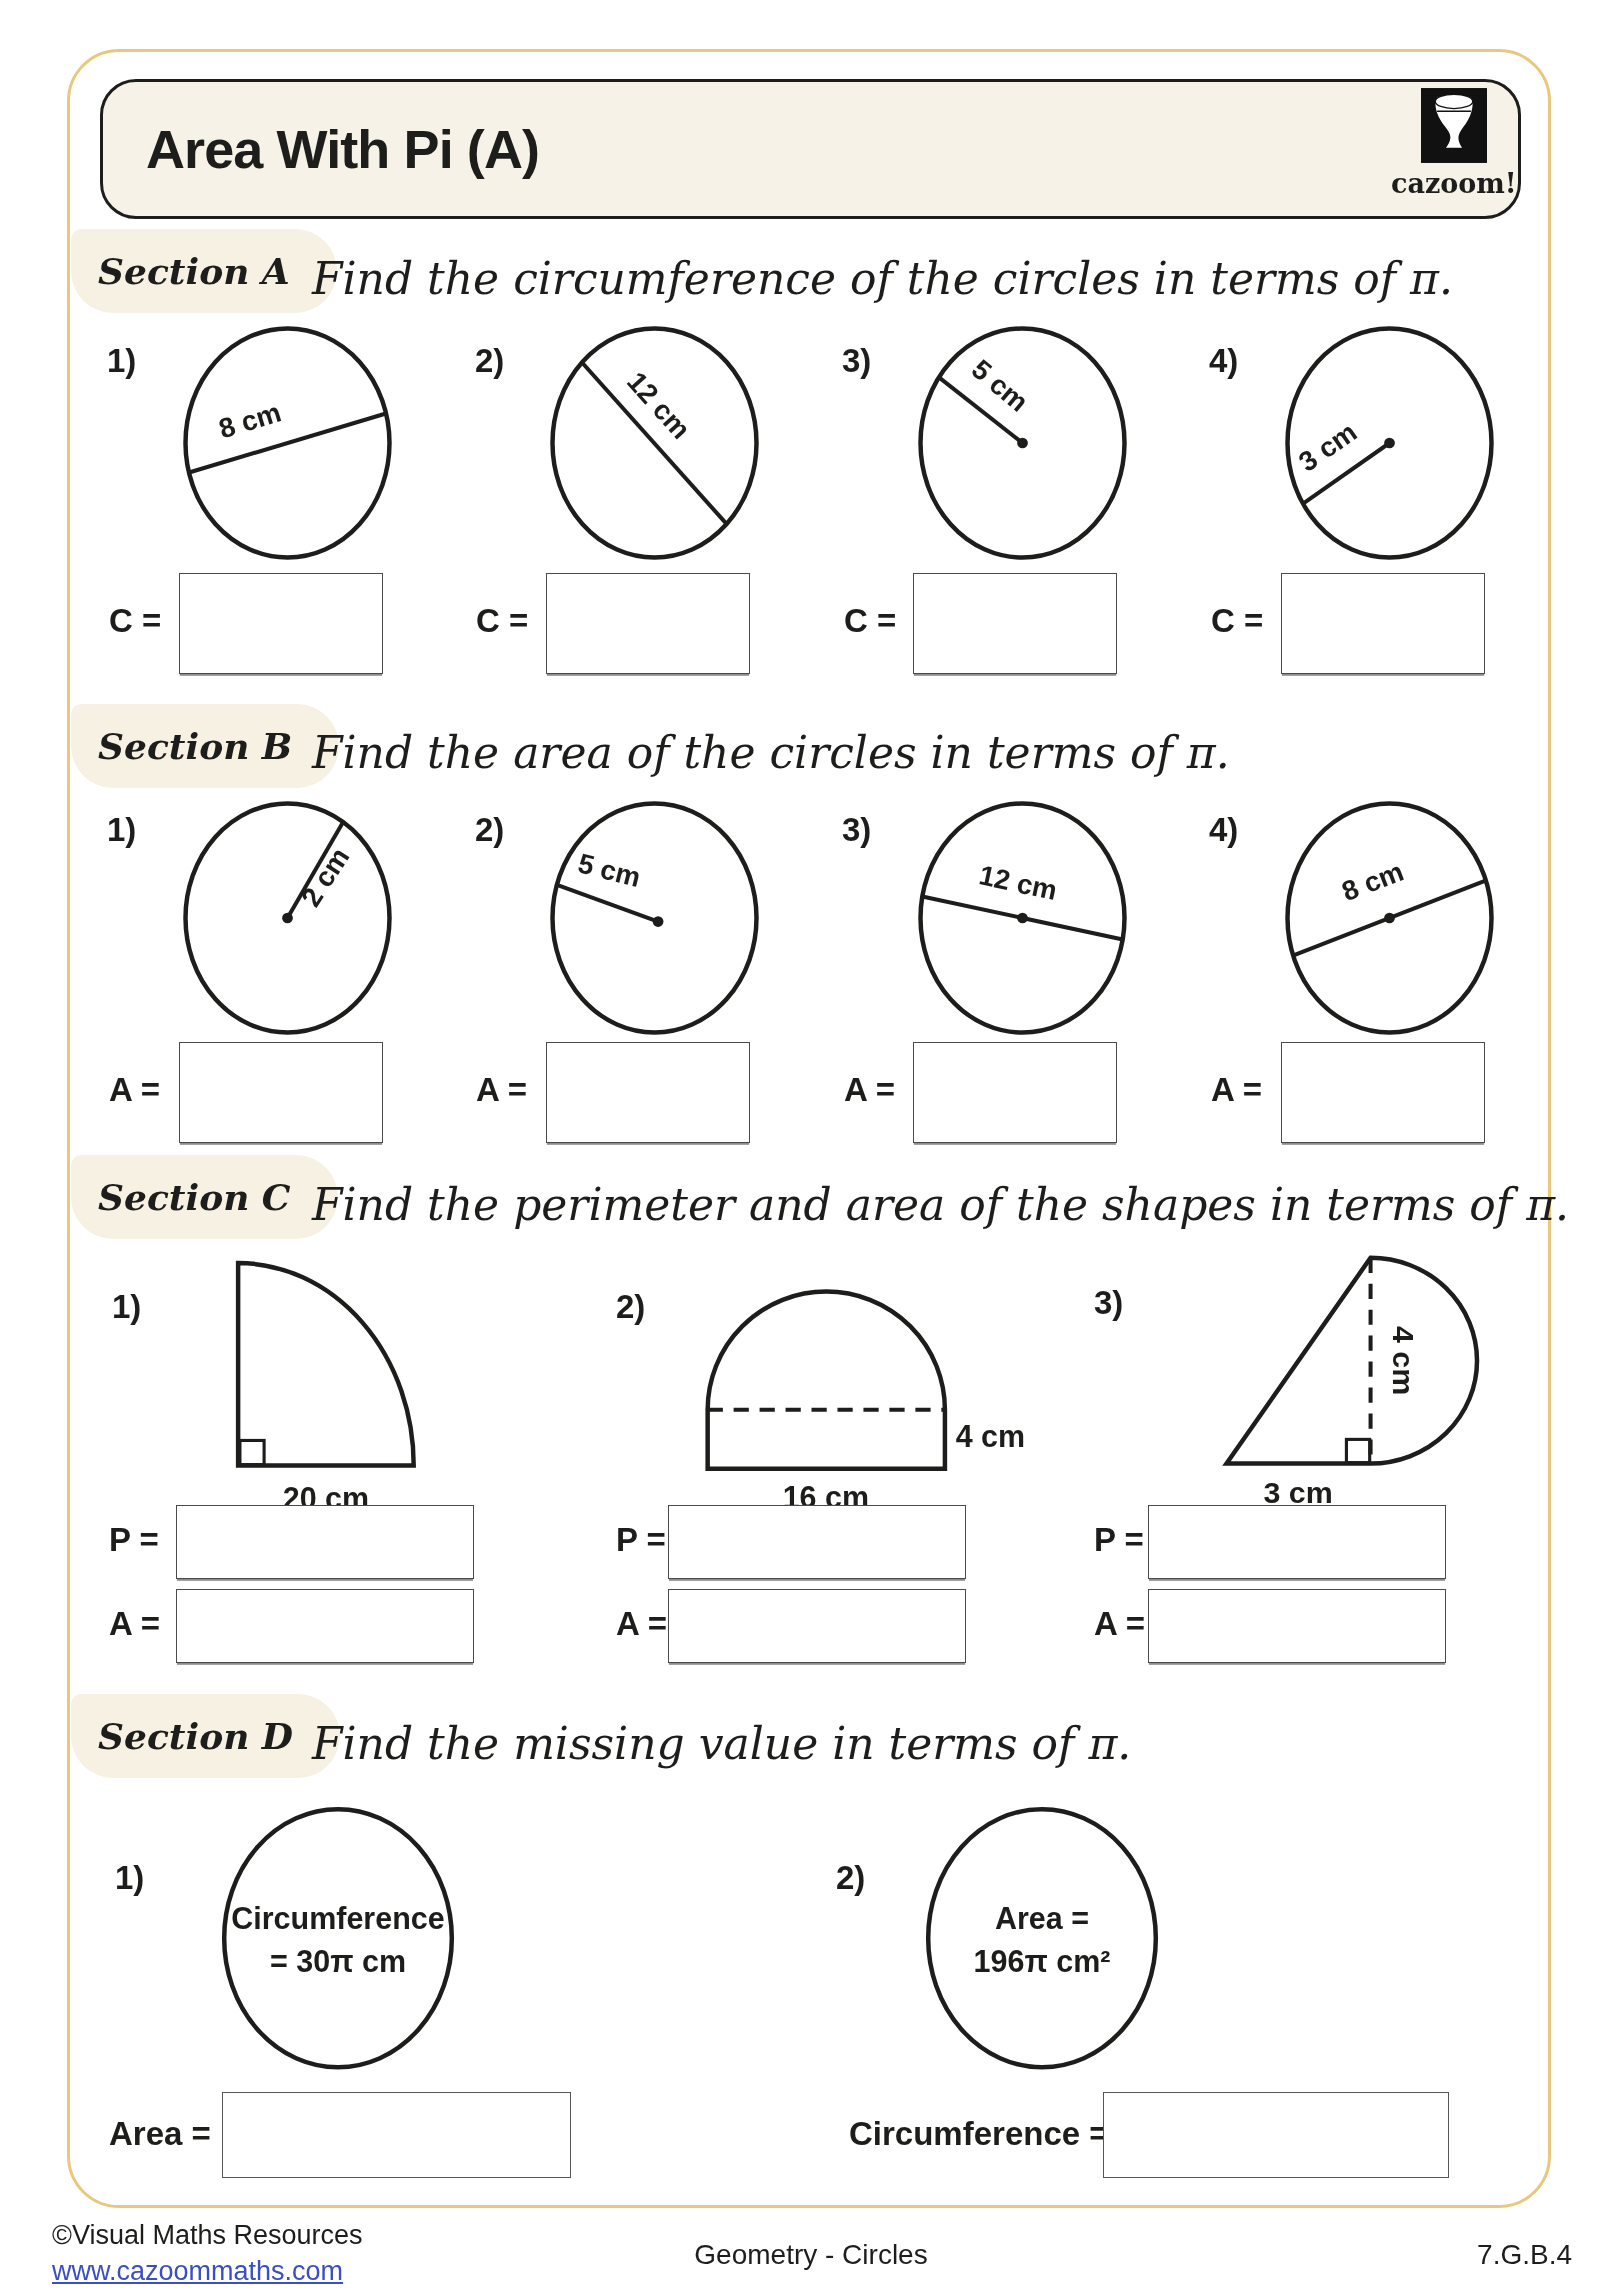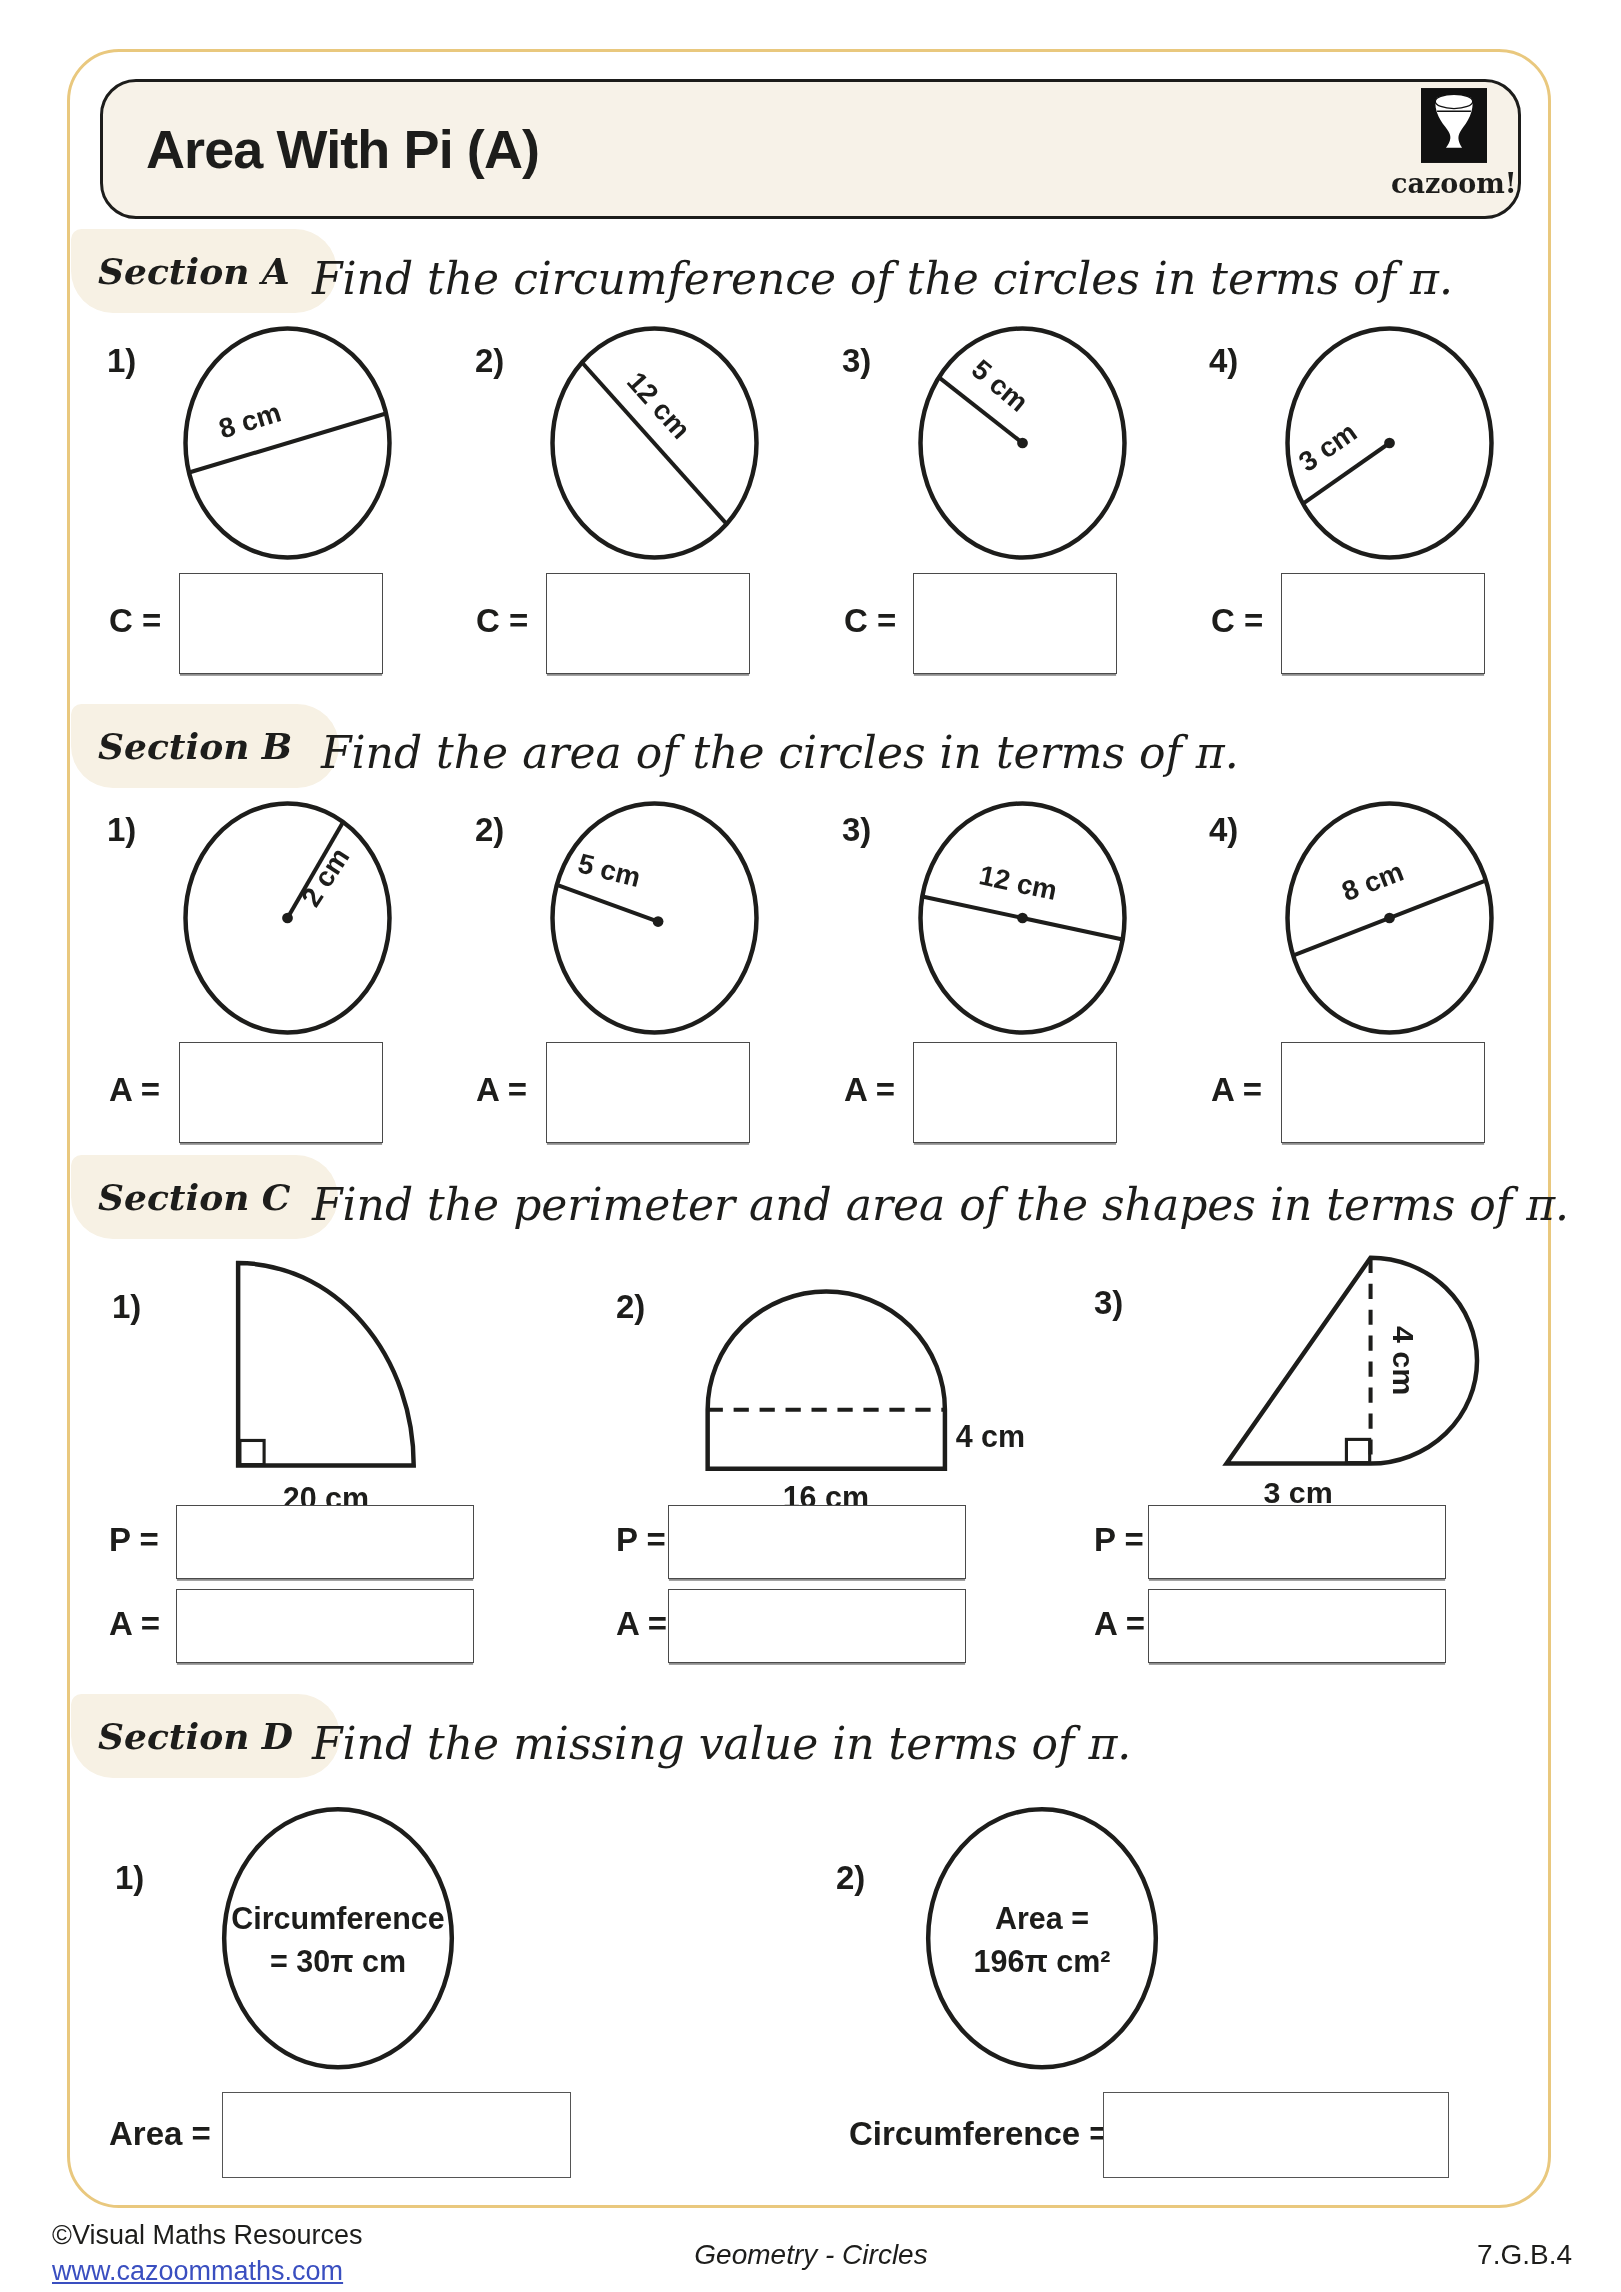--- a/index.html
+++ b/index.html
@@ -41,21 +41,21 @@
             fill:#1d1d1b; text-anchor:middle; }
 
   .alabel { position:absolute; font-weight:bold; font-size:33px; white-space:nowrap; }
   .abox { position:absolute; background:#ffffff; border:1.8px solid #4a4a4a;
           box-shadow:0 2.7px 0 -0.9px #8d8d8d; }
   .abox-d { position:absolute; background:#ffffff; border:1.8px solid #555555; }
 
   .footer-left { position:absolute; left:52px; top:2217px; font-size:27px; line-height:36px; }
   .footer-link { color:#3A4FC0; text-decoration:underline; cursor:pointer; }
   .footer-center { position:absolute; left:0; top:2239px; width:1622px; text-align:center;
-                   font-size:28px;font-style:italic; }
+                   font-size:28px; }
   .footer-right { position:absolute; right:50px; top:2239px; font-size:28px; }
 </style>
 </head>
 <body>
 
 <div class="page">
 
   <div class="outer-border"></div>
 
   <div class="header-box">
@@ -112,21 +112,21 @@
   <div class="alabel" style="left:476px; top:602px;">C =</div>
   <div class="abox" style="left:546px; top:573px; width:202px; height:99px;"></div>
   <div class="alabel" style="left:844px; top:602px;">C =</div>
   <div class="abox" style="left:913px; top:573px; width:202px; height:99px;"></div>
   <div class="alabel" style="left:1211px; top:602px;">C =</div>
   <div class="abox" style="left:1281px; top:573px; width:202px; height:99px;"></div>
 
   <div class="section-pill" style="top:704px;">
     <span>Section B</span>
   </div>
-  <div class="instruction" style="top:727px;margin-left:9px;">Find the area of the circles in terms of π.</div>
+  <div class="instruction" style="top:727px;">Find the area of the circles in terms of π.</div>
 
   <div class="qnum" style="left:107px; top:811px;">1)</div>
   <div class="qnum" style="left:475px; top:811px;">2)</div>
   <div class="qnum" style="left:842px; top:811px;">3)</div>
   <div class="qnum" style="left:1209px; top:811px;">4)</div>
 
   <svg class="fig" style="left:170px; top:799px;" width="235" height="238" viewBox="0 0 262 266">
     <ellipse class="shape" cx="131" cy="133" rx="114" ry="128"></ellipse>
     <line class="shape4" x1="131" y1="133" x2="193" y2="26"></line>
     <circle class="dot" cx="131" cy="133" r="6"></circle>

